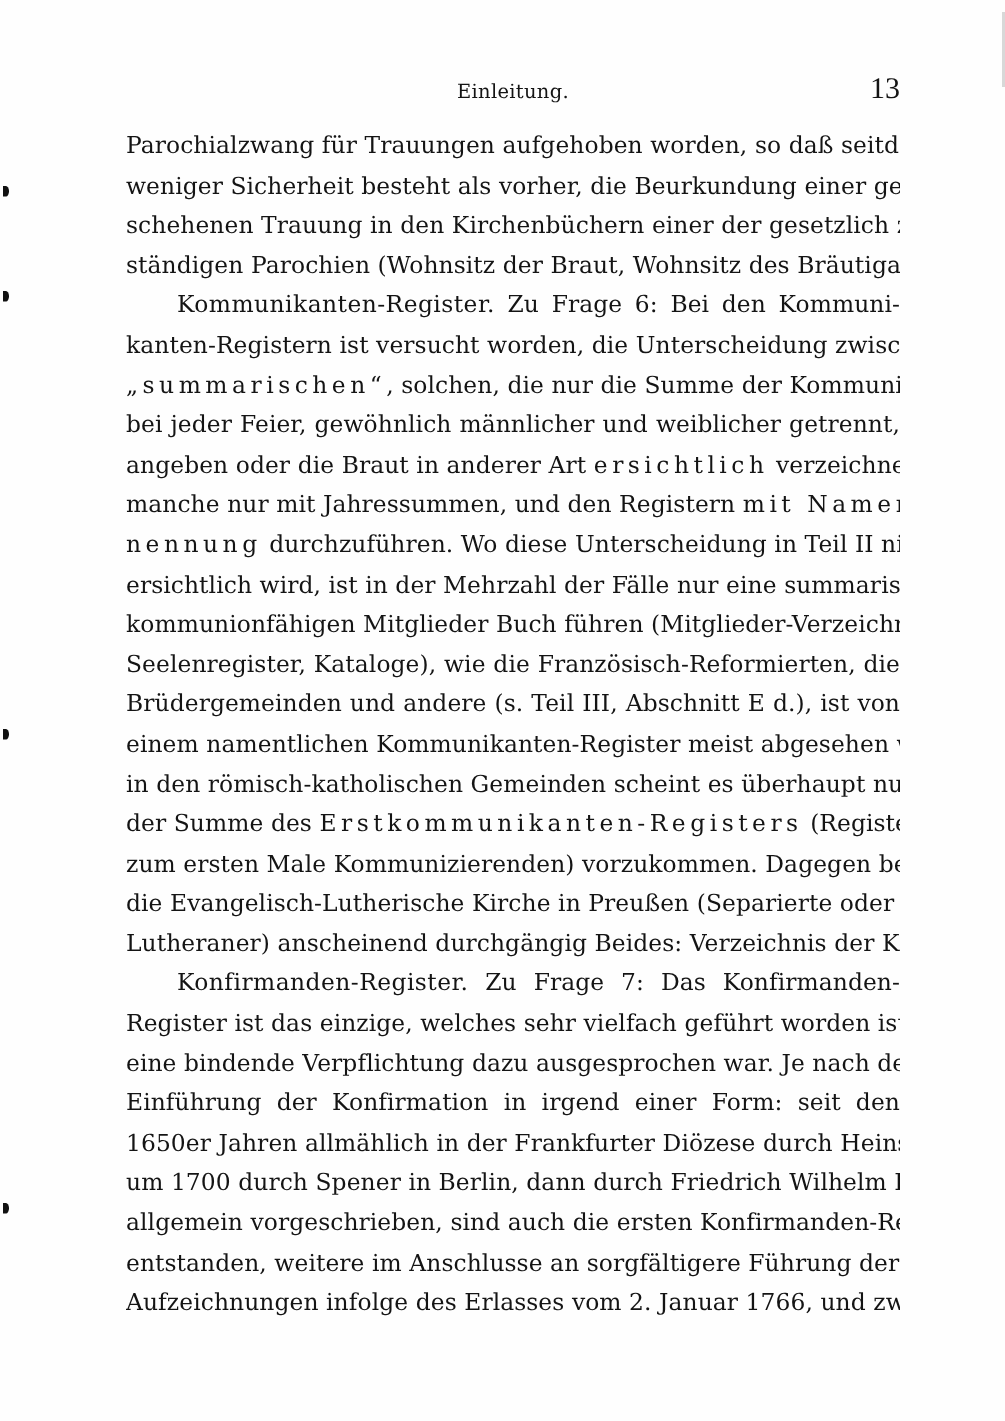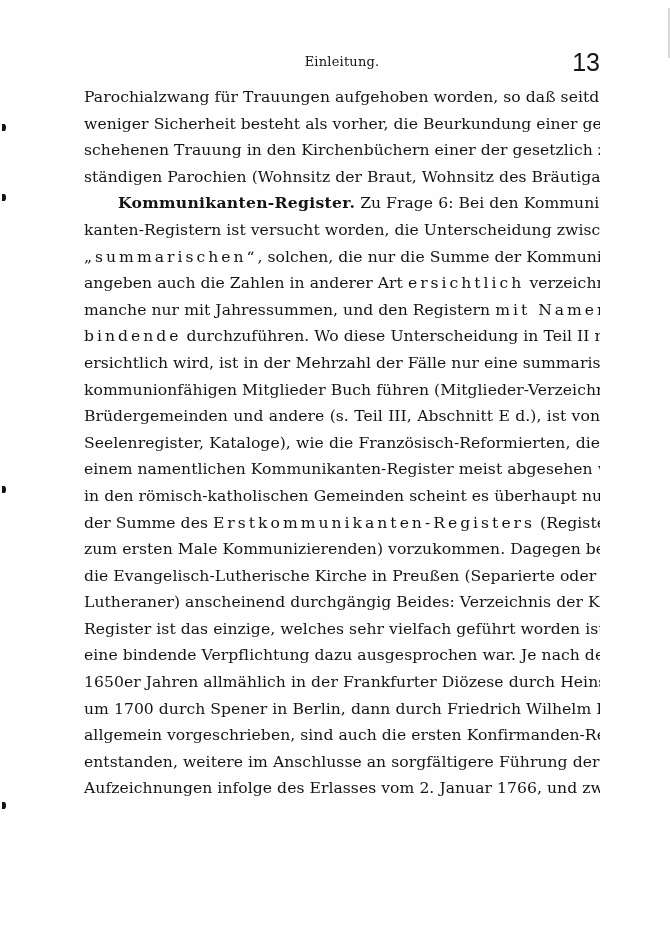--- a/index.html
+++ b/index.html
@@ -33,22 +33,22 @@
     left: 0; right: 0;
     text-align: center;
     font-size: 13px;
     letter-spacing: 0.2px;
     top: 6px;
   }
   .page-number {
     position: absolute;
     right: 0;
     top: 0;
-    font-family: Liberation Sans, sans-serif;
-    font-size: 25px;
+    font-family: Liberation Serif, serif;
+    font-size: 20px;
   }
   .body-text {
     position: absolute;
     top: 84px;
     left: 84px;
     width: 516px;
   }
   .line {
     height: 26.6px;
     line-height: 26.6px;
@@ -59,21 +59,21 @@
     letter-spacing: 0.05px;
     overflow: hidden;
   }
   .line.last {
     text-align-last: left;
   }
   .line.indent {
     padding-left: 34px;
   }
   .head-term {
-    font-weight: bold;
+    font-weight: normal;
     letter-spacing: 0.3px;
   }
   .spaced {
     letter-spacing: 3px;
   }
   .margin-mark {
     position: absolute;
     left: 2px;
     width: 4px;
     height: 7px;
@@ -109,36 +109,39 @@
   <div class="body-text">
 
     <div class="line"><span>Parochialzwang für Trauungen aufgehoben worden, so daß seitdem</span></div>
     <div class="line"><span>weniger Sicherheit besteht als vorher, die Beurkundung einer ge-</span></div>
     <div class="line"><span>schehenen Trauung in den Kirchenbüchern einer der gesetzlich zu-</span></div>
     <div class="line"><span>ständigen Parochien (Wohnsitz der Braut, Wohnsitz des Bräutigams,</span></div>
 
     <div class="line indent"><span class="head-term">Kommunikanten-Register.</span><span> Zu Frage 6: Bei den Kommuni-</span></div>
     <div class="line"><span>kanten-Registern ist versucht worden, die Unterscheidung zwischen</span></div>
     <div class="line"><span class="spaced">„summarischen“</span><span>, solchen, die nur die Summe der Kommunikanten</span></div>
-    <div class="line"><span>angeben auch die Zahlen in anderer Art </span><span class="spaced">ersichtlich</span><span> verzeichnen,</span></div>
+    <div class="line"><span>bei jeder Feier, gewöhnlich männlicher und weiblicher getrennt,</span></div>
+    <div class="line"><span>angeben oder die Braut in anderer Art </span><span class="spaced">ersichtlich</span><span> verzeichnen,</span></div>
     <div class="line"><span>manche nur mit Jahressummen, und den Registern </span><span class="spaced">mit Namens-</span></div>
-    <div class="line"><span class="spaced">bindende</span><span> durchzuführen. Wo diese Unterscheidung in Teil II nicht</span></div>
+    <div class="line"><span class="spaced">nennung</span><span> durchzuführen. Wo diese Unterscheidung in Teil II nicht</span></div>
     <div class="line"><span>ersichtlich wird, ist in der Mehrzahl der Fälle nur eine summarische</span></div>
     <div class="line"><span>kommunionfähigen Mitglieder Buch führen (Mitglieder-Verzeichnisse,</span></div>
+    <div class="line"><span>Seelenregister, Kataloge), wie die Französisch-Reformierten, die</span></div>
     <div class="line"><span>Brüdergemeinden und andere (s. Teil III, Abschnitt E d.), ist von</span></div>
-    <div class="line"><span>Seelenregister, Kataloge), wie die Französisch-Reformierten, die</span></div>
     <div class="line"><span>einem namentlichen Kommunikanten-Register meist abgesehen worden;</span></div>
     <div class="line"><span>in den römisch-katholischen Gemeinden scheint es überhaupt nur in</span></div>
     <div class="line"><span>der Summe des </span><span class="spaced">Erstkommunikanten-Registers</span><span> (Register der</span></div>
     <div class="line"><span>zum ersten Male Kommunizierenden) vorzukommen. Dagegen besitzt</span></div>
     <div class="line"><span>die Evangelisch-Lutherische Kirche in Preußen (Separierte oder Alt-</span></div>
     <div class="line"><span>Lutheraner) anscheinend durchgängig Beides: Verzeichnis der Kom-</span></div>
 
+    <div class="line indent"><span class="head-term">Konfirmanden-Register.</span><span> Zu Frage 7: Das Konfirmanden-</span></div>
     <div class="line"><span>Register ist das einzige, welches sehr vielfach geführt worden ist, ehe</span></div>
     <div class="line"><span>eine bindende Verpflichtung dazu ausgesprochen war. Je nach der</span></div>
+    <div class="line"><span>Einführung der Konfirmation in irgend einer Form: seit den</span></div>
     <div class="line"><span>1650er Jahren allmählich in der Frankfurter Diözese durch Heinsius,</span></div>
     <div class="line"><span>um 1700 durch Spener in Berlin, dann durch Friedrich Wilhelm I.</span></div>
     <div class="line"><span>allgemein vorgeschrieben, sind auch die ersten Konfirmanden-Register</span></div>
     <div class="line"><span>entstanden, weitere im Anschlusse an sorgfältigere Führung der übrigen</span></div>
     <div class="line"><span>Aufzeichnungen infolge des Erlasses vom 2. Januar 1766, und zwar</span></div>
 
   </div>
 </div>
 
 </body></html>

